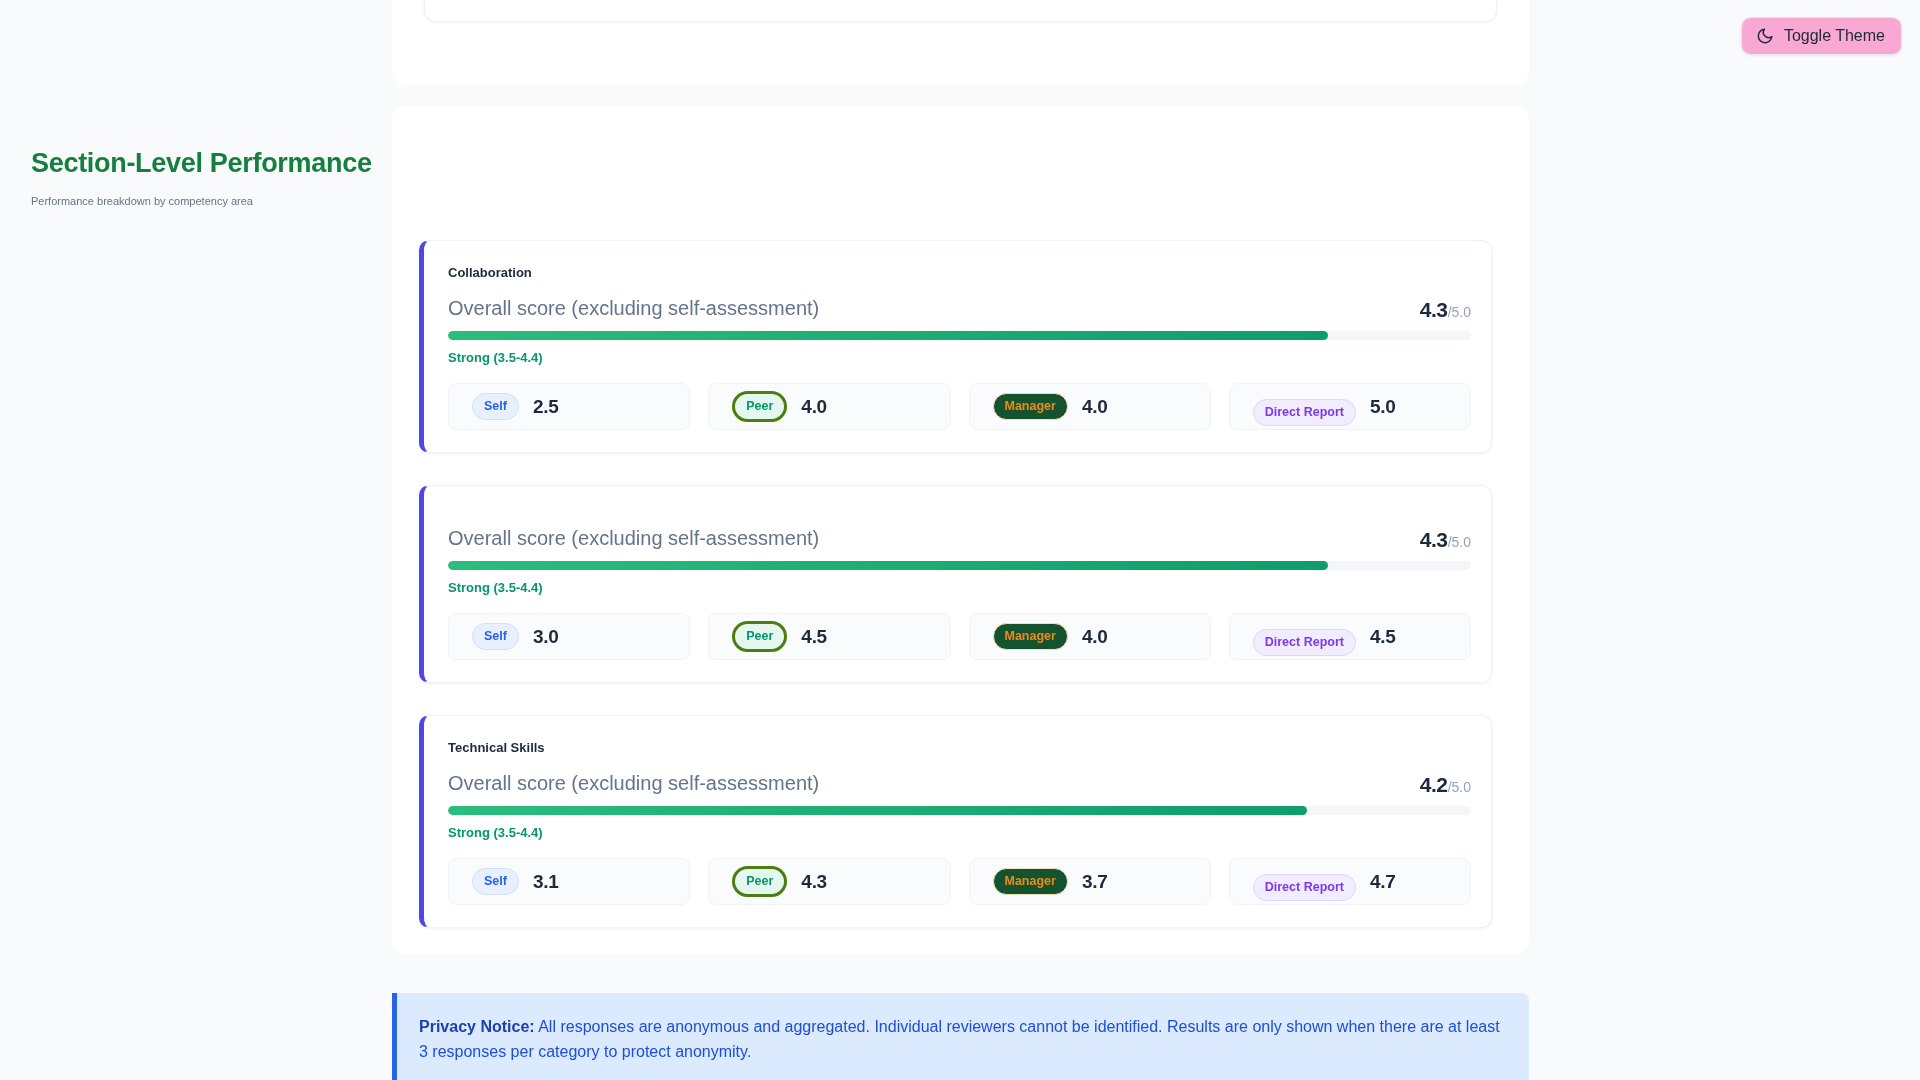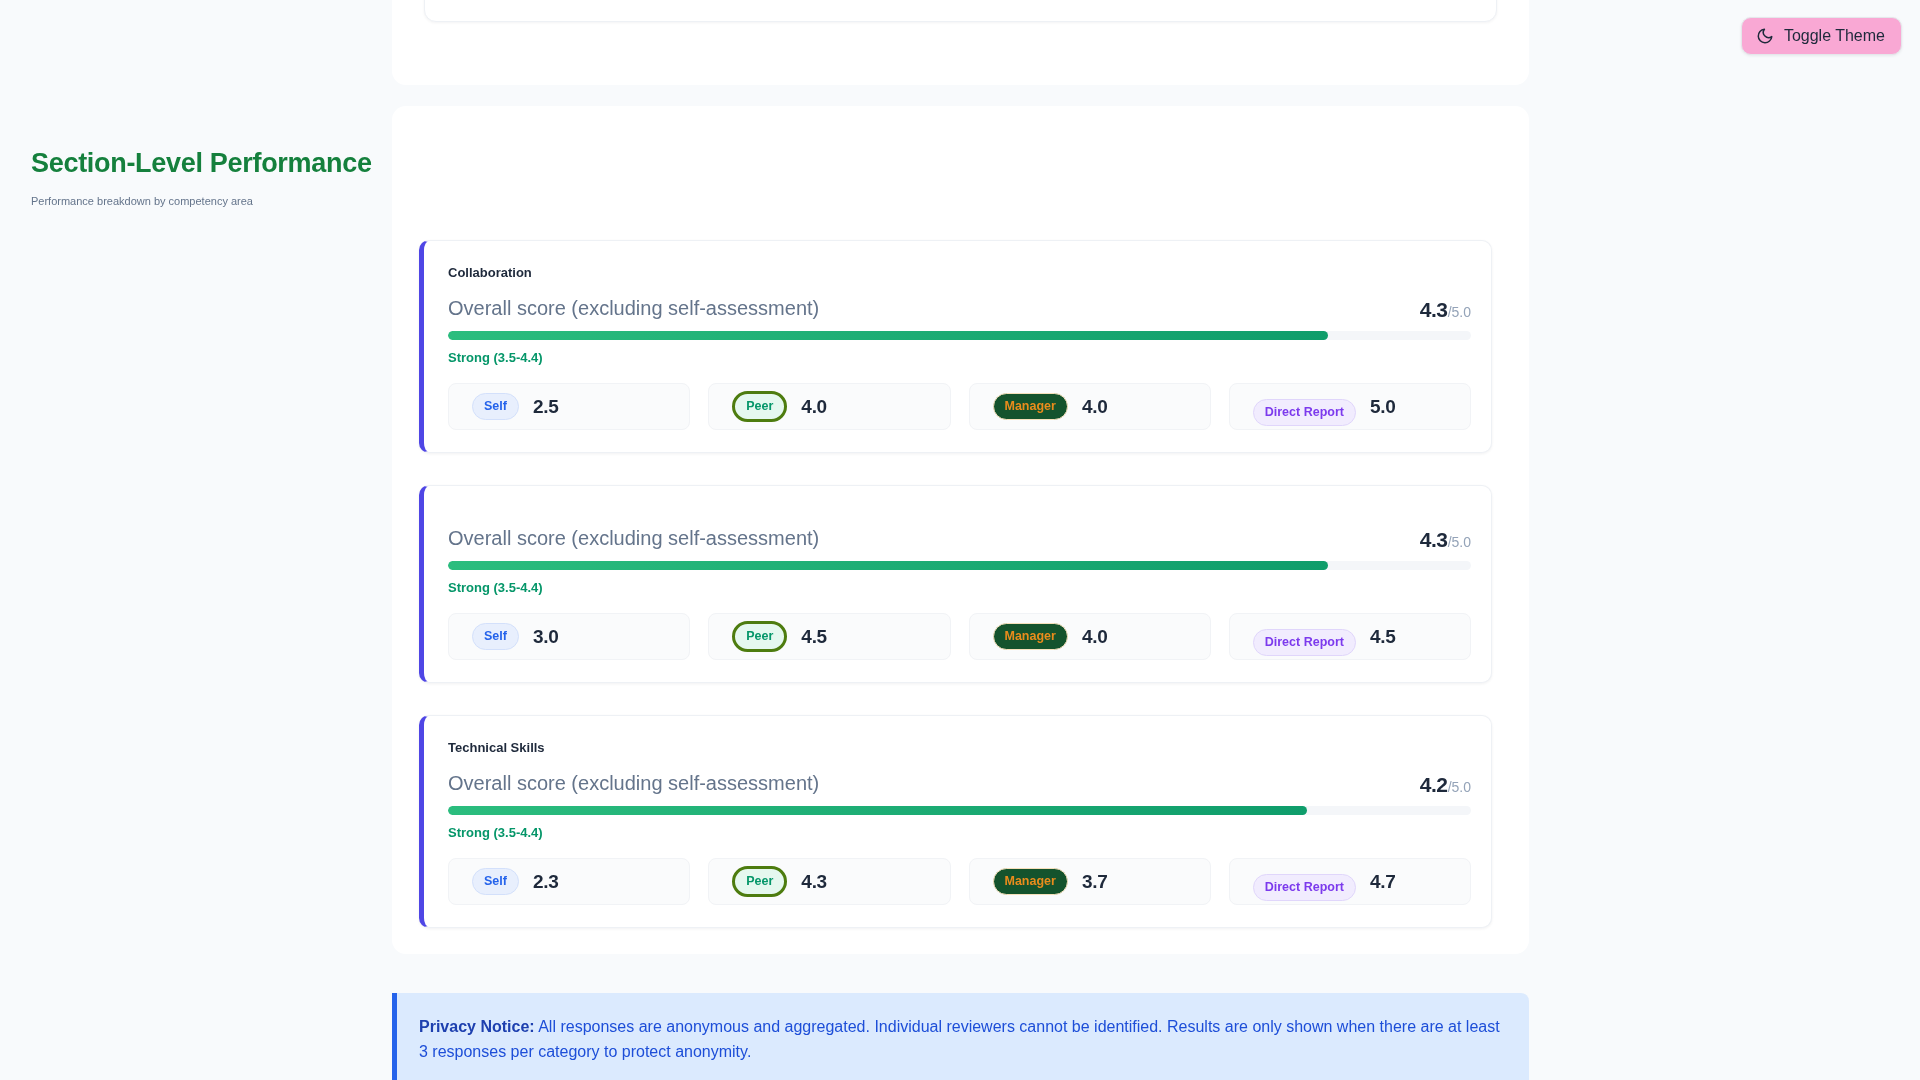--- a/index.html
+++ b/index.html
@@ -300,21 +300,21 @@
               <span class="score-label">Overall score (excluding self-assessment)</span>
               <span class="score-value"><span class="big">4.2</span><span class="denom">/5.0</span></span>
             </div>
             <div class="bar-track">
               <div class="bar-fill" style="width:84%"></div>
             </div>
             <div class="bar-caption">Strong (3.5-4.4)</div>
             <div class="rater-grid">
               <div class="rater-cell">
                 <span class="rater-badge badge-self">Self</span>
-                <span class="rater-score">2.3</span>
+                <span class="rater-score">3.1</span>
               </div>
               <div class="rater-cell">
                 <span class="rater-badge badge-peer">Peer</span>
                 <span class="rater-score">4.3</span>
               </div>
               <div class="rater-cell">
                 <span class="rater-badge badge-manager">Manager</span>
                 <span class="rater-score">3.7</span>
               </div>
               <div class="rater-cell">

